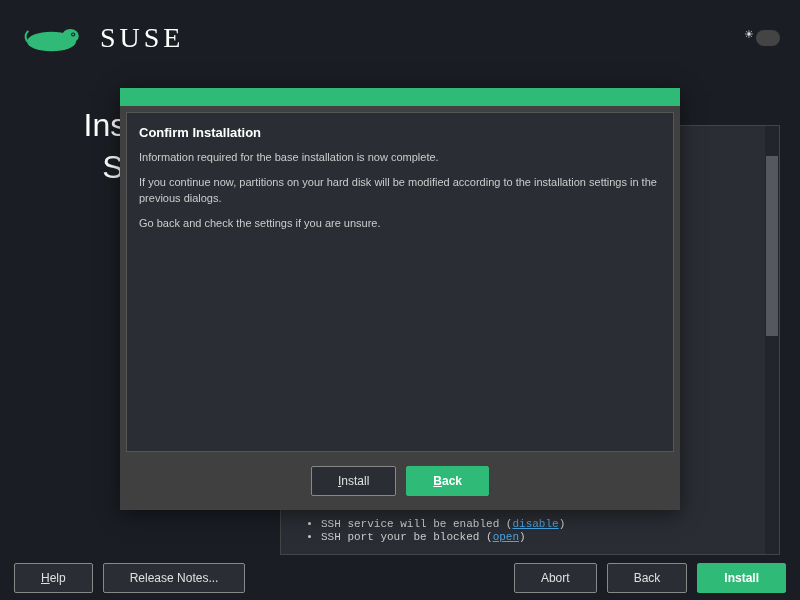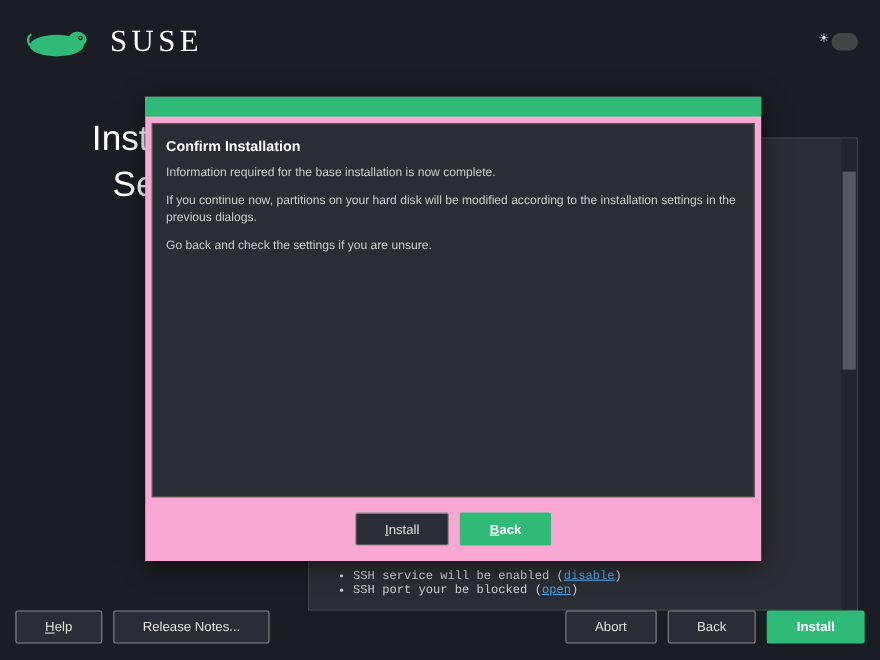--- a/index.html
+++ b/index.html
@@ -61,43 +61,43 @@
   color: #ccc;
 }
 .settings-list li { list-style: disc; margin-bottom: 1px; font-family: Liberation Mono, monospace; }
 .settings-list a { color: #4aa3e0; text-decoration: underline; cursor: pointer; }
 
 .footer {
   position: absolute;
   bottom: 0; left: 0;
   width: 100%; height: 45px;
   display: flex;
-  align-items: flex-start;
+  align-items: center;
   padding: 0 14px;
   gap: 10px;
 }
 .footer .spacer { flex: 1; }
 .btn {
   background: #2a2d33;
   border: 1px solid #888;
   color: #e0e0e0;
   padding: 7px 26px;
   font-size: 12px;
   cursor: pointer;
   border-radius: 2px;
 }
 .btn.primary { background: #30ba78; border-color: #30ba78; color: #fff; font-weight: bold; }
 .underline-first { text-decoration: underline; }
 
 
 .modal-backdrop {
   position: absolute;
-  top: 88px; left: 132px;
+  top: 88px; left: 120px;
   width: 560px;
-  background: #f9a8d4;
+  background: #404040;
   box-shadow: 0 4px 20px rgba(0,0,0,0.5);
 }
 .modal-stripe { height: 18px; background: #30ba78; }
 .modal-body {
   margin: 6px;
   border: 1px solid #555;
   background: #2a2d33;
   padding: 12px 12px;
   height: 340px;
 }

